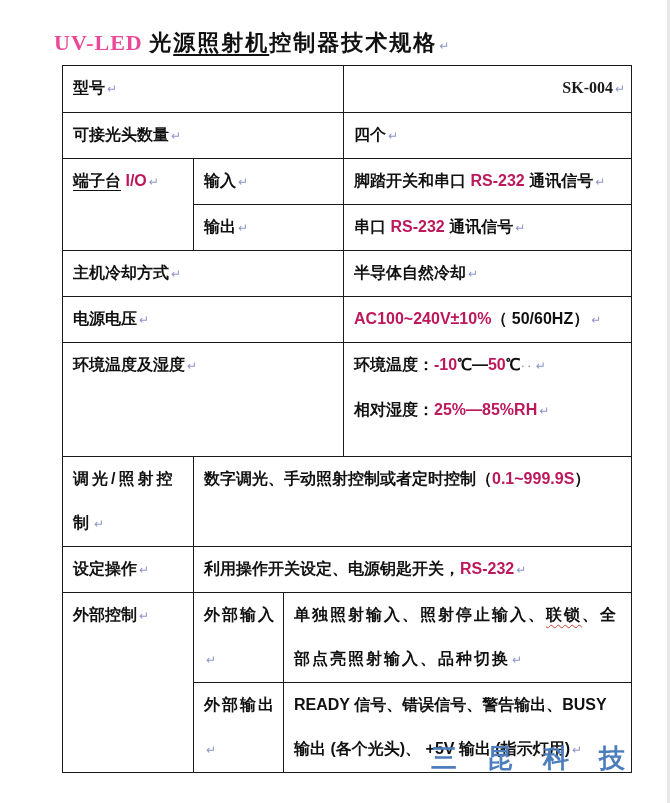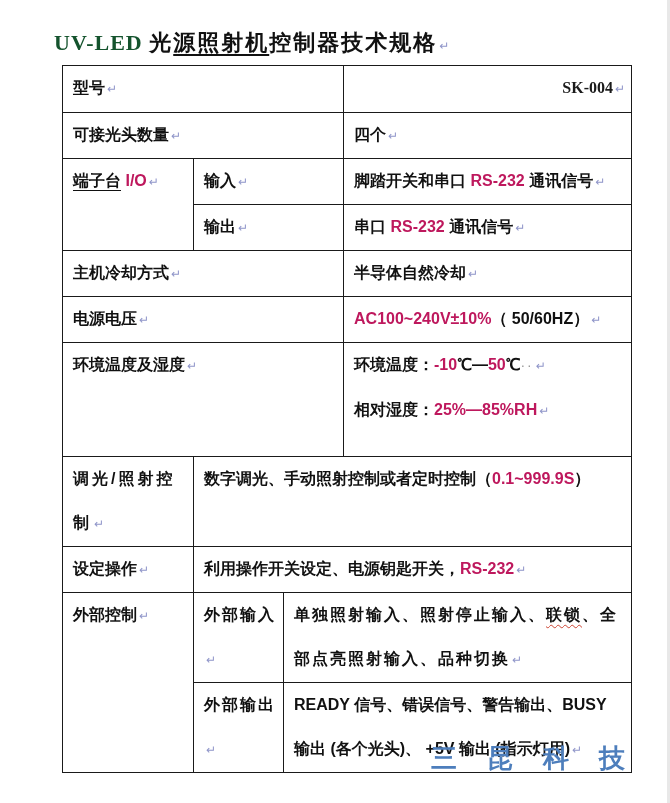--- a/index.html
+++ b/index.html
@@ -23,21 +23,21 @@
     left: 54px;
     top: 28px;
     font-size: 22px;
     font-weight: bold;
     color: #111111;
     letter-spacing: 2px;
     white-space: nowrap;
   }
   .title .t-lat {
     font-family: "Liberation Serif", serif;
-    color: #14532d;
+    color: #ec4899;
     letter-spacing: 1px;
   }
   .wavy-green {
     text-decoration-line: underline;
     text-decoration-style: wavy;
     text-decoration-color: #3a9a3a;
     text-decoration-thickness: 1px;
     text-underline-offset: 4px;
     text-decoration: underline;
   }

